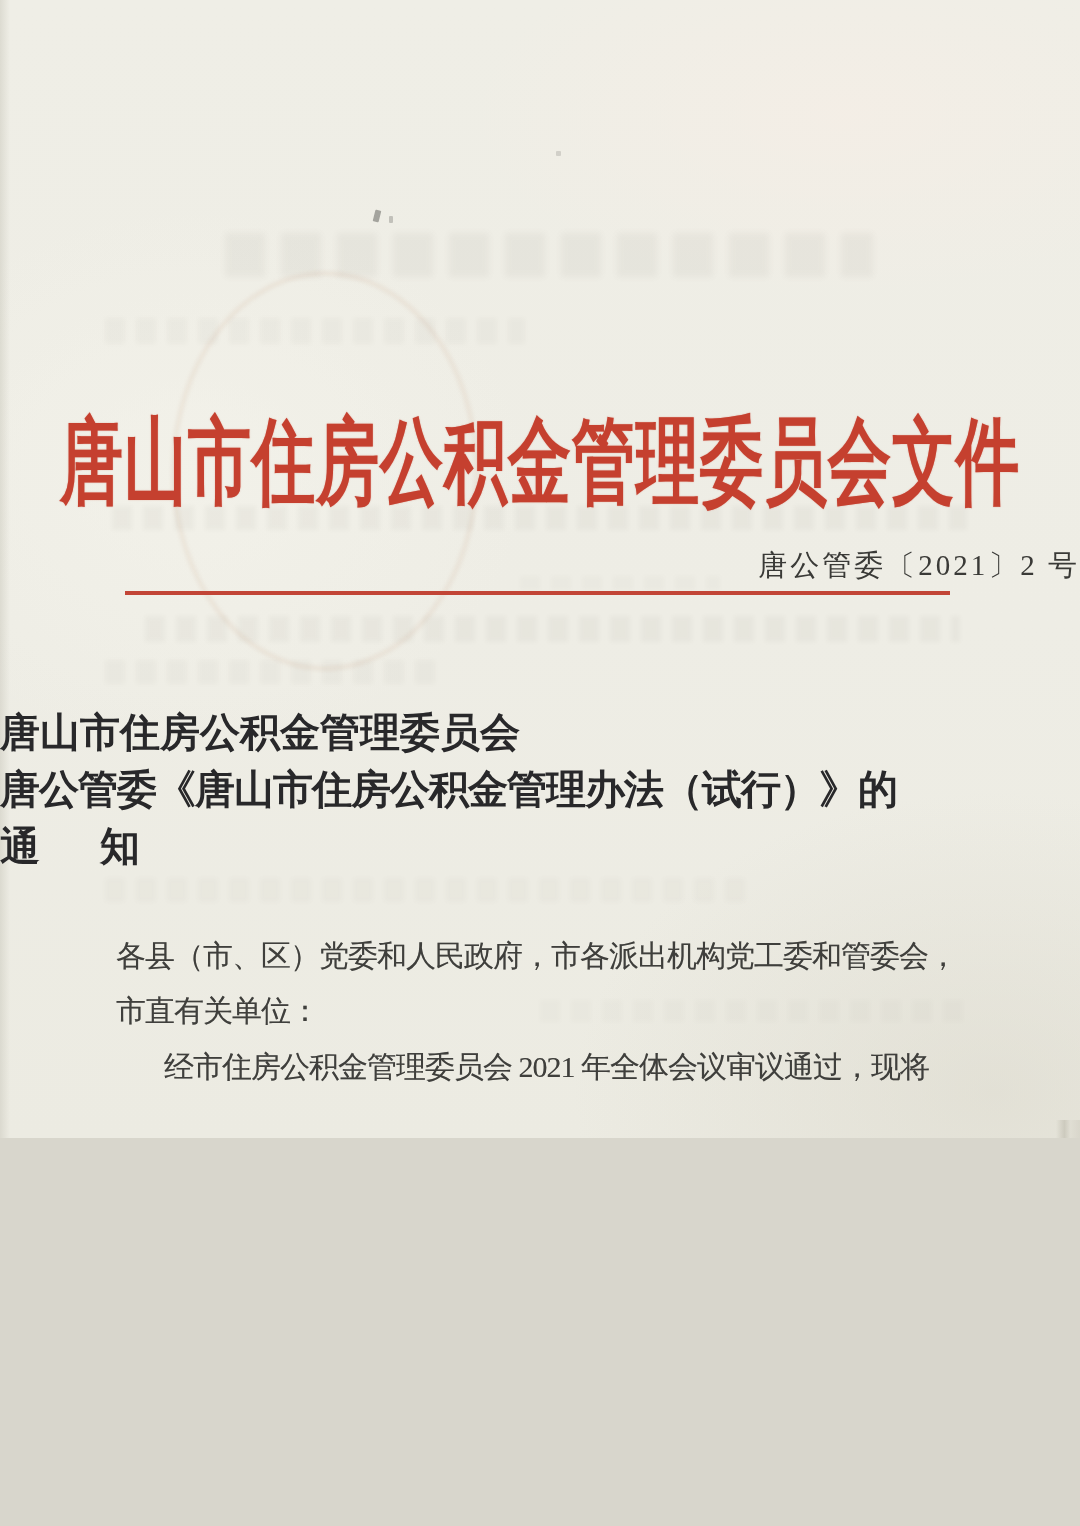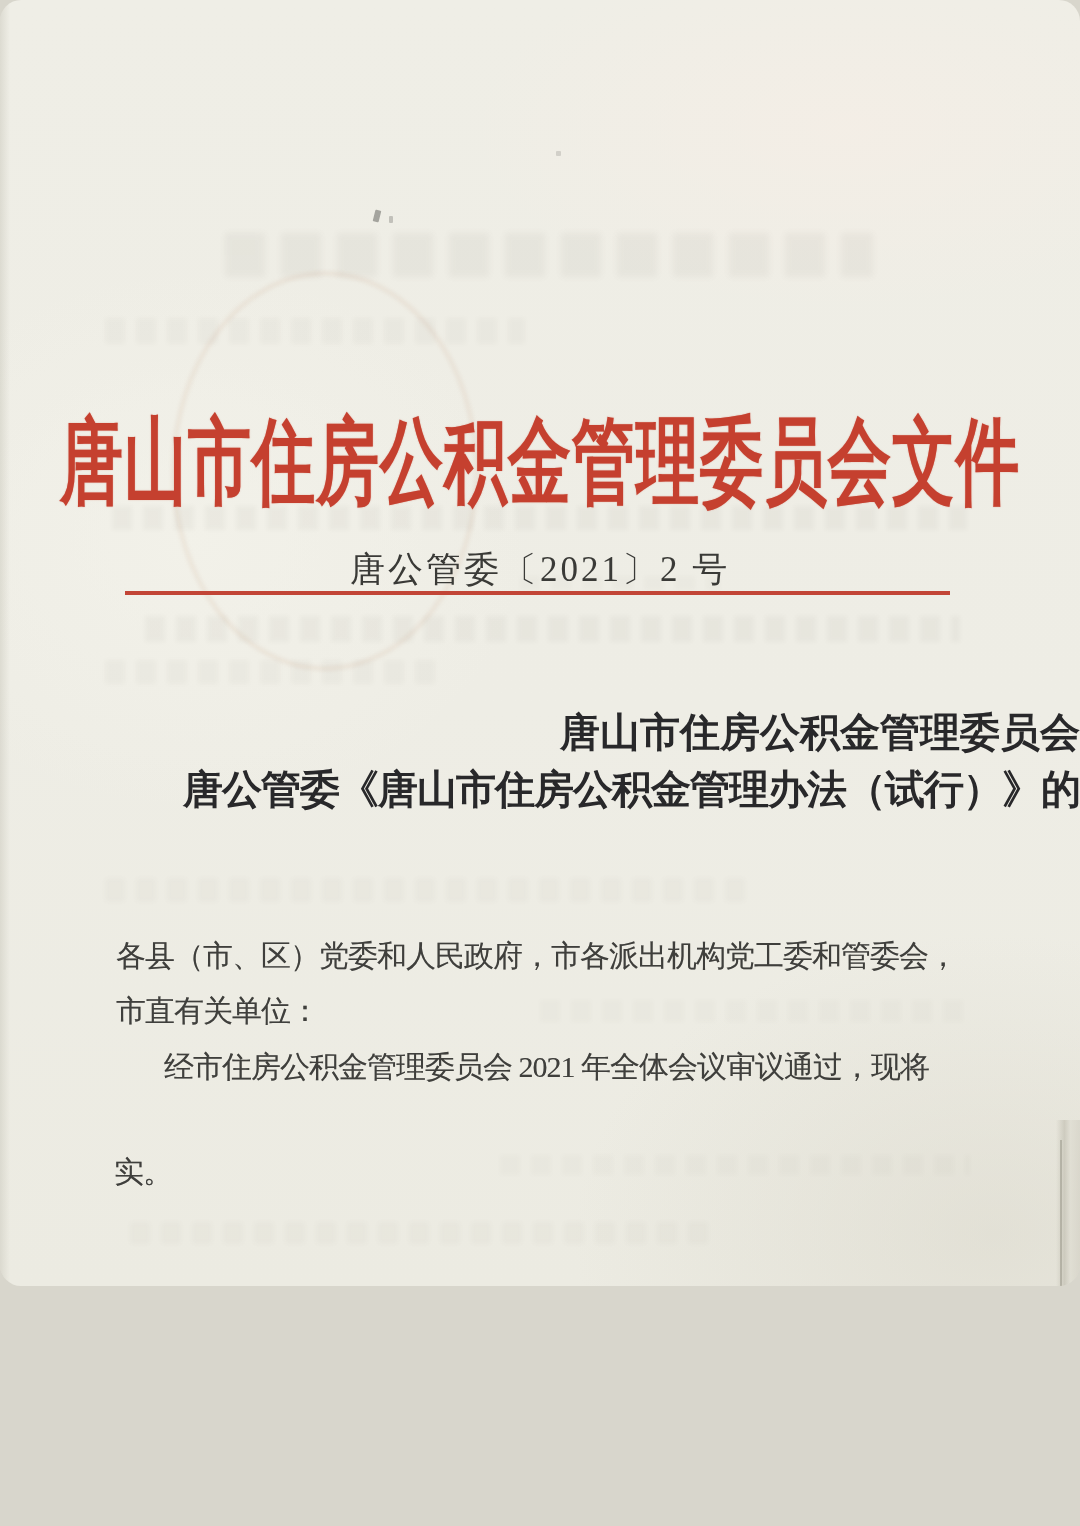--- a/index.html
+++ b/index.html
@@ -1,27 +1,26 @@
 <!DOCTYPE html>
 <html><head>
 <meta charset="utf-8">
 <style>
   html,body{margin:0;padding:0;background:#d8d6cc;}
   .scan{
     position:relative;
-    width:1080px;height:1286px;
+    width:1080px;height:1138px;
     margin:0 auto;
     overflow:hidden;
     font-family:"Liberation Serif","DejaVu Serif",serif;
     background:
       radial-gradient(ellipse 620px 300px at 78% 10%, rgba(244,238,230,.9) 0%, rgba(244,238,230,0) 60%),
       radial-gradient(ellipse 520px 420px at 18% 42%, rgba(243,242,234,.8) 0%, rgba(243,242,234,0) 65%),
       radial-gradient(ellipse 700px 500px at 92% 96%, rgba(214,211,198,.45) 0%, rgba(214,211,198,0) 60%),
       linear-gradient(180deg,#efeee6 0%,#eeede5 55%,#ecebe2 100%);
-    border-radius: 21px;
   }
   
   .ghost{
     position:absolute;
     filter:blur(2px);
     background:repeating-linear-gradient(90deg, rgba(104,99,88,.55) 0 20px, rgba(104,99,88,0) 20px 31px);
     pointer-events:none;
   }
   .ghost.big{
     background:repeating-linear-gradient(90deg, rgba(104,99,88,.6) 0 40px, rgba(104,99,88,0) 40px 56px);
@@ -53,31 +52,31 @@
     text-align:center;
     font-size:63px;font-weight:700;
     letter-spacing:1px;
     color:#c5402f;
     text-shadow:0 0 1px rgba(197,64,47,.55);
     transform:scaleY(1.5);transform-origin:50% 0;
     white-space:nowrap;
   }
   .doc-number{
     position:absolute;top:546px;left:0;width:100%;
-    text-align:center;
-    font-size:35px;color:#3a3a37;letter-spacing:3px;
+    text-align:right;
+    font-size:29px;color:#3a3a37;letter-spacing:3px;
     white-space:nowrap;
   }
   .red-rule{
     position:absolute;top:591px;left:125px;width:825px;height:4px;
     background:#c24536;
   }
   .notice-title{
     position:absolute;top:704px;left:0;width:100%;
-    text-align:right;color:#28282a;
+    text-align:left;color:#28282a;
     font-weight:700;font-size:40px;line-height:57px;
     white-space:nowrap;
   }
   .notice-title .l2{letter-spacing:-1px;}
   .notice-title .l3{letter-spacing:10px;}
   .bodyline{
     position:absolute;
     font-size:30px;letter-spacing:-1px;
     color:#3f3f3c;white-space:nowrap;
     text-shadow:0 0 .6px rgba(63,63,60,.4);
@@ -119,20 +118,21 @@
 
   <div class="org-title">唐山市住房公积金管理委员会文件</div>
 
   <div class="doc-number">唐公管委〔2021〕2 号</div>
 
   <div class="red-rule"></div>
 
   <div class="notice-title">
     <div class="l1">唐山市住房公积金管理委员会</div>
     <div class="l2">唐公管委《唐山市住房公积金管理办法（试行）》的</div>
+    <div class="l3">通　知</div>
   </div>
 
   <div class="bodyline" style="left:116px;top:936px;">各县（市、区）党委和人民政府，市各派出机构党工委和管委会，</div>
   <div class="bodyline" style="left:116px;top:991px;">市直有关单位：</div>
 
   <div class="bodyline" style="left:164px;top:1047px;">经市住房公积金管理委员会 2021 年全体会议审议通过，现将</div>
   <div class="bodyline" style="left:114px;top:1152px;">实。</div>
 
 
   <div class="page-number">- 1 -</div>

